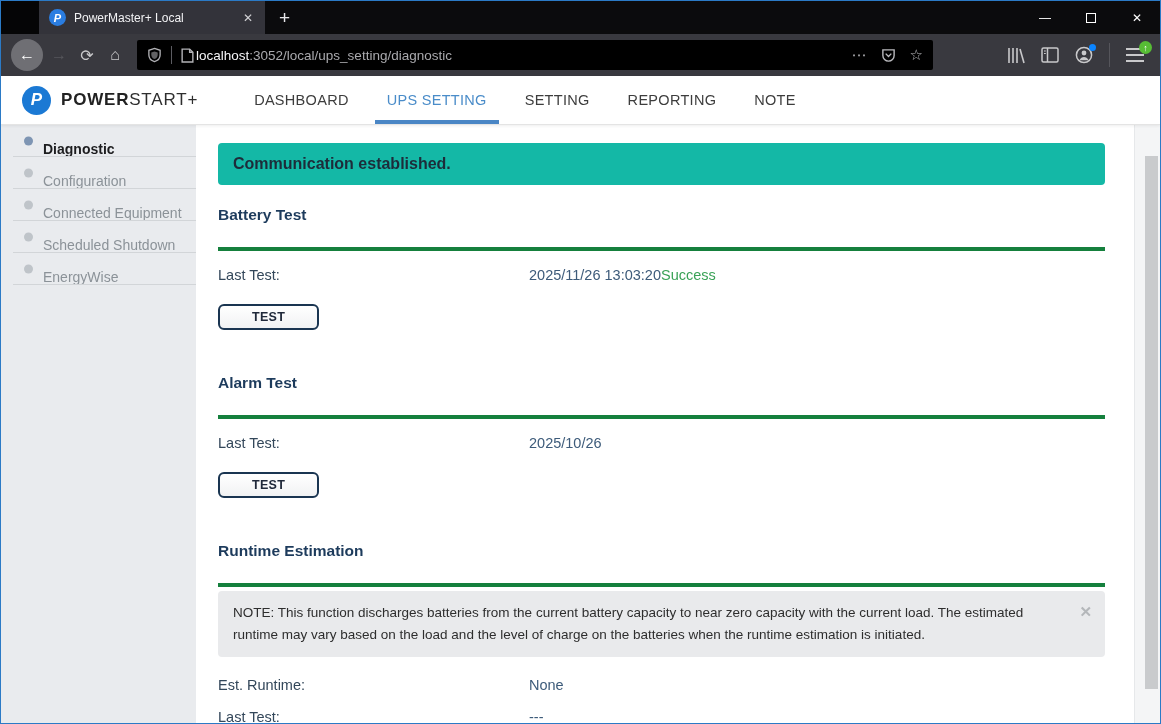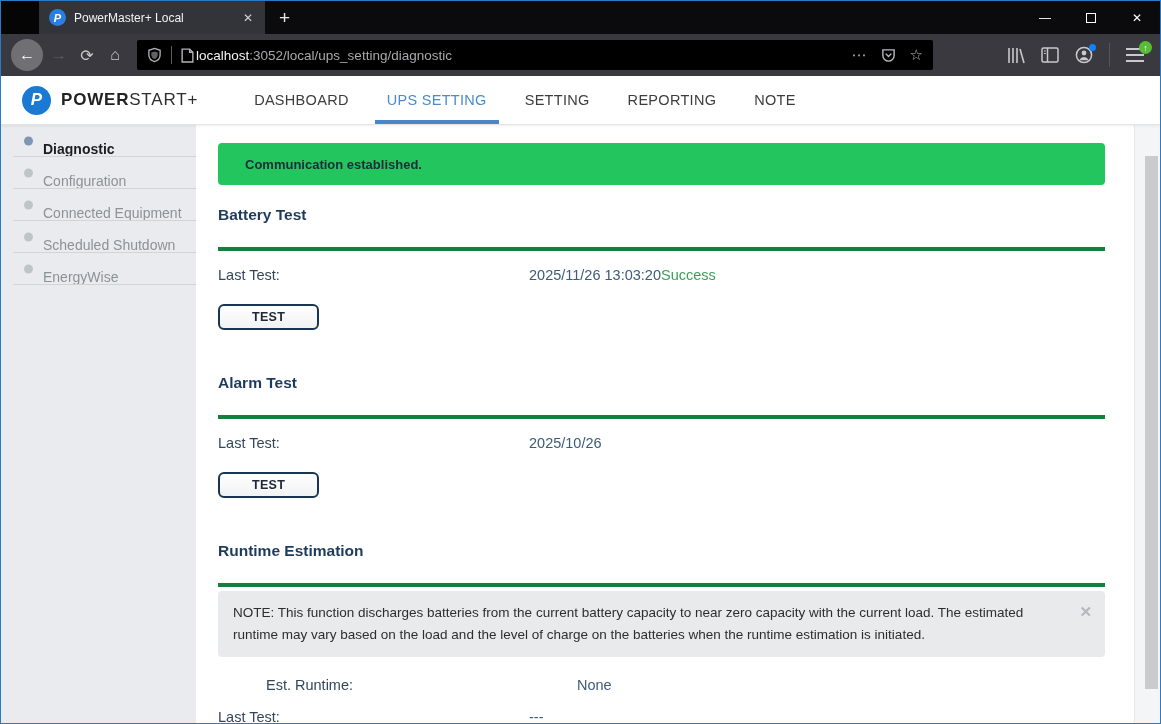--- a/index.html
+++ b/index.html
@@ -68,40 +68,40 @@
   .side-item{ height:32px; display:flex; align-items:flex-end; padding-left:42px; position:relative;
               font-size:14px; color:#8b9298; white-space:nowrap;}
   .side-item::after{ content:""; position:absolute; left:12px; right:0; bottom:0; height:1px; background:#d2d5d8;}
   .bullet{ position:absolute; left:23px; top:50%; transform:translateY(-50%); width:9px; height:9px;
            border-radius:50%; background:#bfc4c9;}
   .side-item.active{ color:#1d1d1f; font-weight:700;}
   .side-item.active .bullet{ background:#7e95b3;}
 
   .content{ flex:1; padding:18px 0 0 22px; overflow:hidden;}
   .inner{ width:887px;}
-  .banner{ height:42px; background:#22c55e; border-radius:4px; display:flex; align-items:center;
-           padding-left:27px; font-weight:700; font-size:13px; color:#1d2c3a;}
+  .banner{ height:42px; background:#14b8a6; border-radius:4px; display:flex; align-items:center;
+           padding-left:15px; font-weight:700; font-size:16px; color:#1d2c3a;}
   h3.section{ margin-top:21px; font-size:15.5px; font-weight:700; color:#1d3b5c;
               padding-bottom:23px; border-bottom:4px solid #15803d;}
   h3.section.later{ margin-top:44px;}
   .row{ display:flex; margin-top:14px; font-size:14.5px; line-height:20px;}
   .row .label{ width:311px; color:#33475a; flex:none;}
   .row .value{ color:#3d5b7a;}
   .status-ok{ color:#3aa257;}
   .val-muted{ color:#76828e;}
   .val-green{ color:#57aa63;}
   .btn{ height:26px; padding:0 32px; background:linear-gradient(#ffffff,#f1f2f3);
         border:2px solid #1a3551; border-radius:6px; font-family:inherit; font-size:12.5px;
         font-weight:700; color:#20293a; letter-spacing:.3px;}
   .btn.single{ margin-top:19px;}
   .btn-row{ display:flex; gap:9px; margin-top:16px;}
   .note{ margin-top:4px; background:#e9eaec; border-radius:4px; padding:11px 48px 11px 15px;
          font-size:13.5px; line-height:22px; color:#2e2e2e; position:relative;}
   .note-close{ position:absolute; top:10px; right:13px; color:#b4b7ba; font-weight:700; font-size:15px;}
-  .row.est{ margin-top:18px;margin-left:48px;}
+  .row.est{ margin-top:18px;}
   .row.last2{ margin-top:12px;}
 
   
   .scrollgutter{ width:26px; flex:none; background:#f4f5f6; border-left:1px solid #e6e8ea; position:relative;}
   .thumb{ position:absolute; top:31px; right:2px; width:13px; height:533px; background:#c9cbcd;}
 
   svg{ display:block;}
 </style>
 </head>
 <body>

